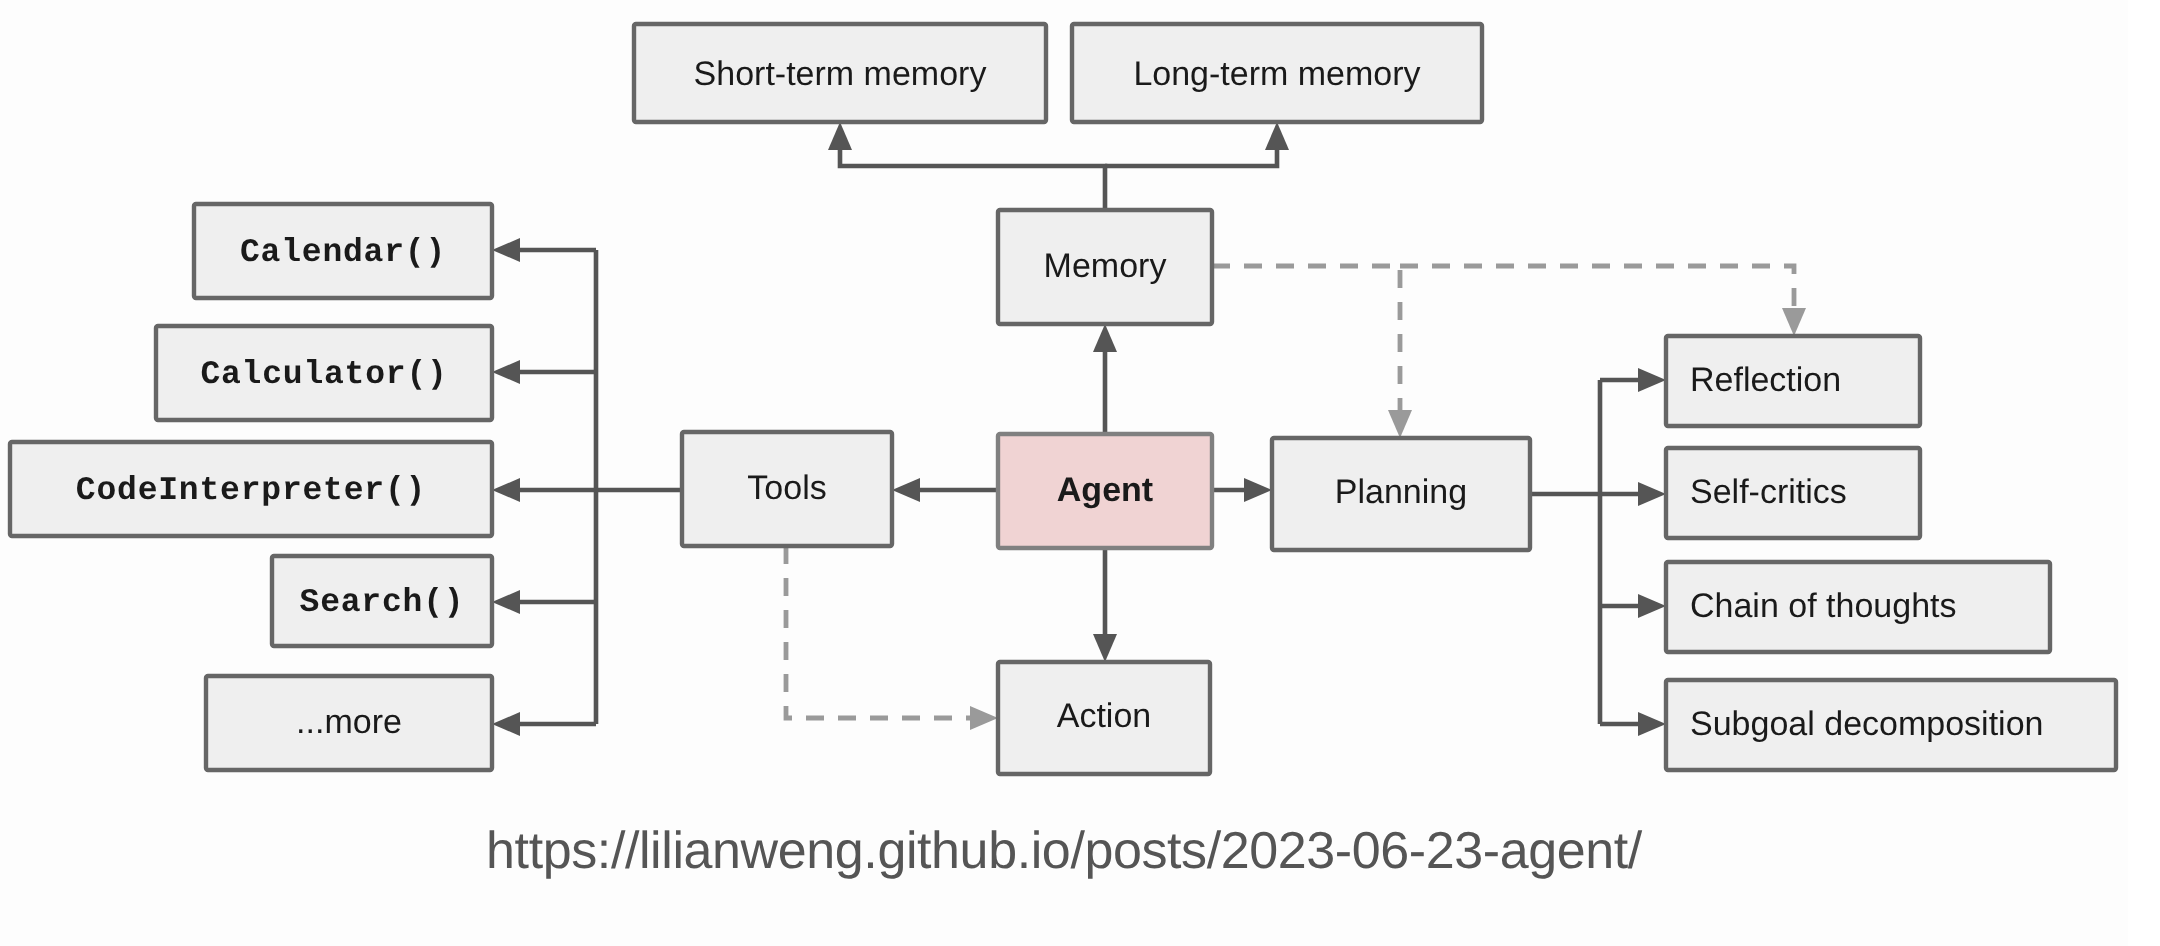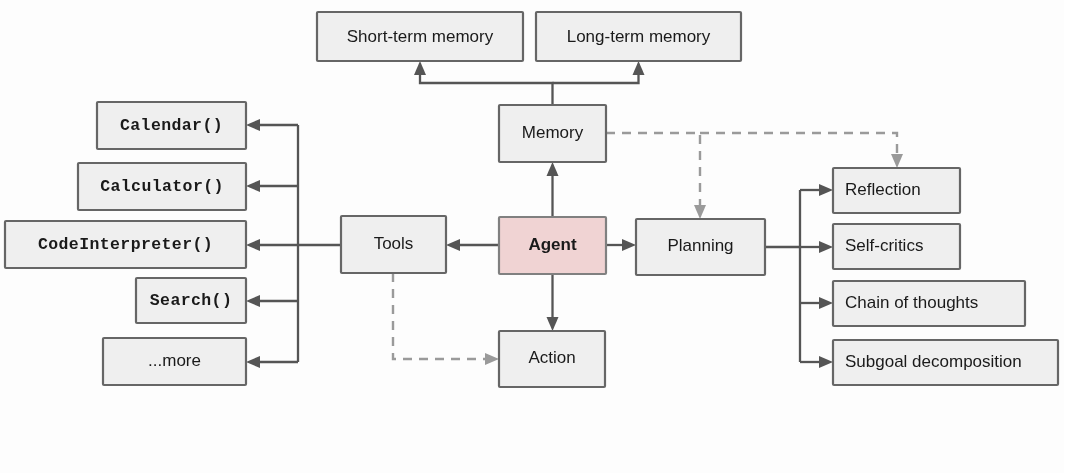--- a/index.html
+++ b/index.html
@@ -235,14 +235,15 @@
       </g>
 
       <g>
         <rect class="node-box" x="833" y="340" width="225" height="45" rx="1"></rect>
         <text class="node-label left" x="845" y="363">Subgoal decomposition</text>
       </g>
 
     </g>
   </svg>
 
+  <div class="caption">https://lilianweng.github.io/posts/2023-06-23-agent/</div>
 
 </div>
 
 </body></html>

